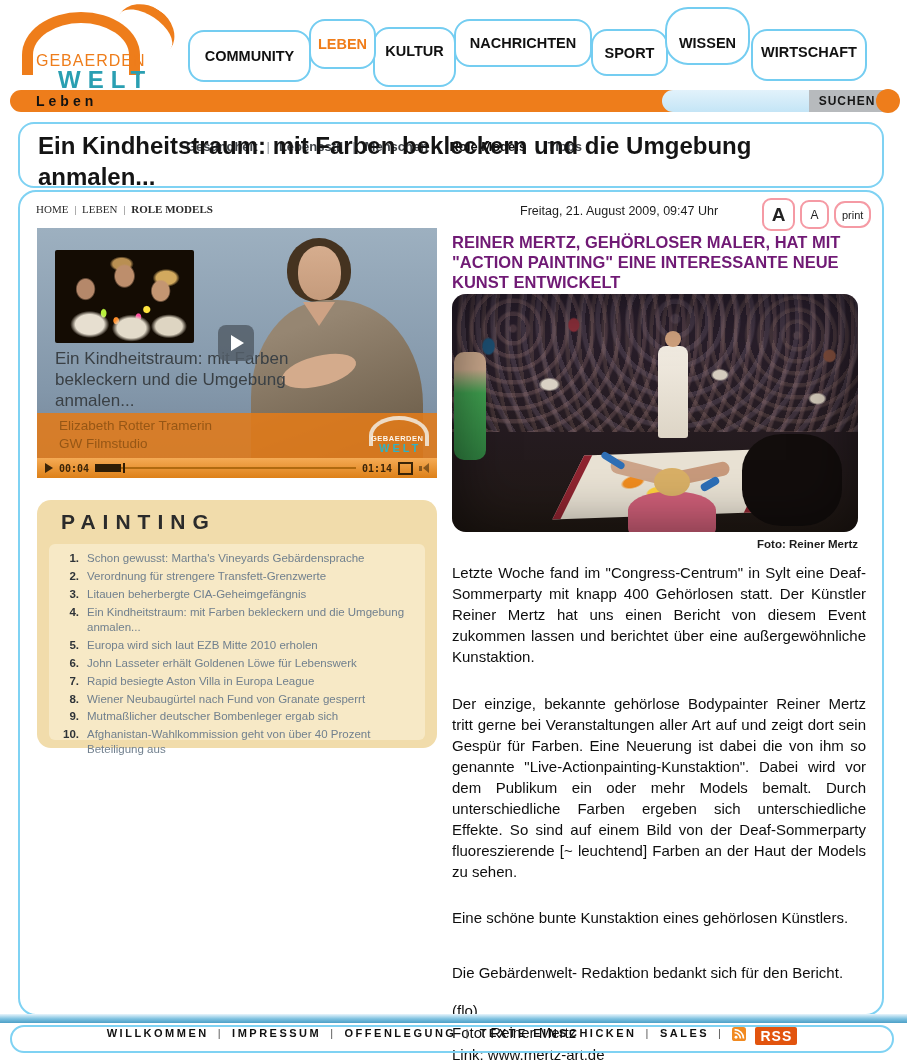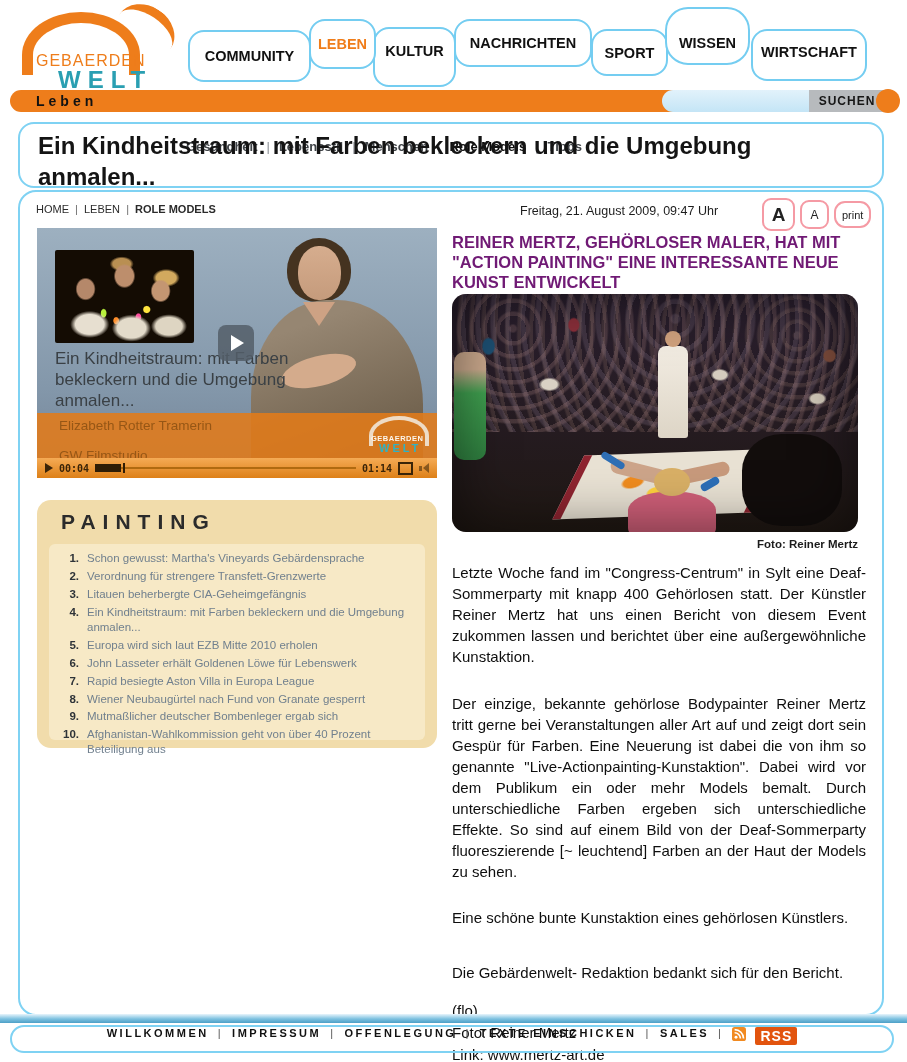--- a/index.html
+++ b/index.html
@@ -42,21 +42,21 @@
     display:flex;align-items:center;justify-content:center;font-size:12px;font-weight:bold;
     letter-spacing:1px;color:#161616;cursor:pointer;}
   .search-dot{position:absolute;right:-3px;top:-1px;width:24px;height:24px;border-radius:50%;background:#ee7d1b;cursor:pointer;}
 
   
   .title-box{position:absolute;left:18px;top:122px;width:862px;height:62px;border:2px solid #7fd2f3;border-radius:16px;}
   .title-box h1{margin:7px 0 0 18px;font-size:24px;font-weight:bold;color:#141414;line-height:1.28;width:780px;}
 
   
   .main-box{position:absolute;left:18px;top:190px;width:862px;height:822px;border:2px solid #7fd2f3;border-radius:18px;}
-  .crumb{position:absolute;left:16px;top:11px;font-size:11px;color:#2b2b2b;}
+  .crumb{position:absolute;left:16px;top:11px;font-size:11px;color:#2b2b2b;font-family:Liberation Serif, serif;}
   .crumb .c{cursor:pointer;}
   .crumb .sep{color:#6d6d6d;padding:0 3px;}
   .crumb .active{font-weight:bold;}
   .date{position:absolute;left:500px;top:12px;font-size:12.5px;color:#1d1d1d;}
   .fontbtns{position:absolute;left:742px;top:6px;display:flex;gap:5px;align-items:flex-start;}
   .fbtn{border:2px solid #f59aa4;border-radius:9px;background:#fff;display:flex;align-items:center;
     justify-content:center;color:#222;cursor:pointer;}
   .fbtn.a1{width:29px;height:29px;font-size:19px;font-weight:bold;}
   .fbtn.a2{width:25px;height:25px;font-size:12px;margin-top:2px;}
   .fbtn.pr{height:23px;padding:0 6px;font-size:11px;border-radius:11px;margin-top:3px;}
@@ -88,21 +88,21 @@
       radial-gradient(4px 5px at 44% 76%,#ff8e2a 60%,transparent 82%),
       radial-gradient(4px 5px at 60% 72%,#ff4f9e 60%,transparent 82%),
       radial-gradient(4px 5px at 28% 74%,#4fc9ff 60%,transparent 82%),
       radial-gradient(5px 5px at 66% 64%,#ffe43e 60%,transparent 82%);}
   .vp-title{position:absolute;left:18px;top:120px;width:240px;font-size:17px;color:#3a4045;line-height:1.24;}
   .play-btn{position:absolute;left:181px;top:97px;width:36px;height:36px;border-radius:8px;
     background:rgba(84,94,104,.85);display:flex;align-items:center;justify-content:center;cursor:pointer;z-index:4;}
   .play-tri{width:0;height:0;border-left:13px solid #fff;border-top:8px solid transparent;border-bottom:8px solid transparent;margin-left:3px;}
   .vp-band{position:absolute;left:0;top:185px;width:400px;height:45px;background:rgba(228,123,24,.87);z-index:3;}
   .band-c1{position:absolute;left:22px;top:5px;font-size:13.5px;color:rgba(146,84,20,.95);}
-  .band-c2{position:absolute;left:22px;top:23px;font-size:13.5px;color:rgba(146,84,20,.95);margin-top:12px;}
+  .band-c2{position:absolute;left:22px;top:23px;font-size:13.5px;color:rgba(146,84,20,.95);}
   .band-logo{position:absolute;right:8px;top:1px;width:64px;height:42px;}
   .bl-arc{position:absolute;left:4px;top:2px;width:52px;height:26px;border:4px solid #f3ede2;border-bottom:none;
     border-radius:52px 52px 0 0/34px 34px 0 0;opacity:.85;}
   .bl-t1{position:absolute;left:6px;top:20px;font-size:7.5px;font-weight:bold;color:#fdf6ec;letter-spacing:.5px;}
   .bl-t2{position:absolute;left:14px;top:28px;font-size:11px;font-weight:bold;color:#2fb3c4;letter-spacing:3px;}
   .vp-controls{position:absolute;left:0;top:230px;width:400px;height:20px;box-sizing:border-box;
     background:linear-gradient(#f5ab55,#dd8018);display:flex;align-items:center;padding:5px 8px;gap:6px;}
   .ctrl-tri{width:0;height:0;border-left:8px solid #3a2408;border-top:5px solid transparent;border-bottom:5px solid transparent;cursor:pointer;}
   .ctrl-time{font-family:"DejaVu Sans Mono",monospace;font-size:10px;font-weight:bold;color:#3a2408;}
   .ctrl-track{flex:1;position:relative;height:10px;cursor:pointer;}

